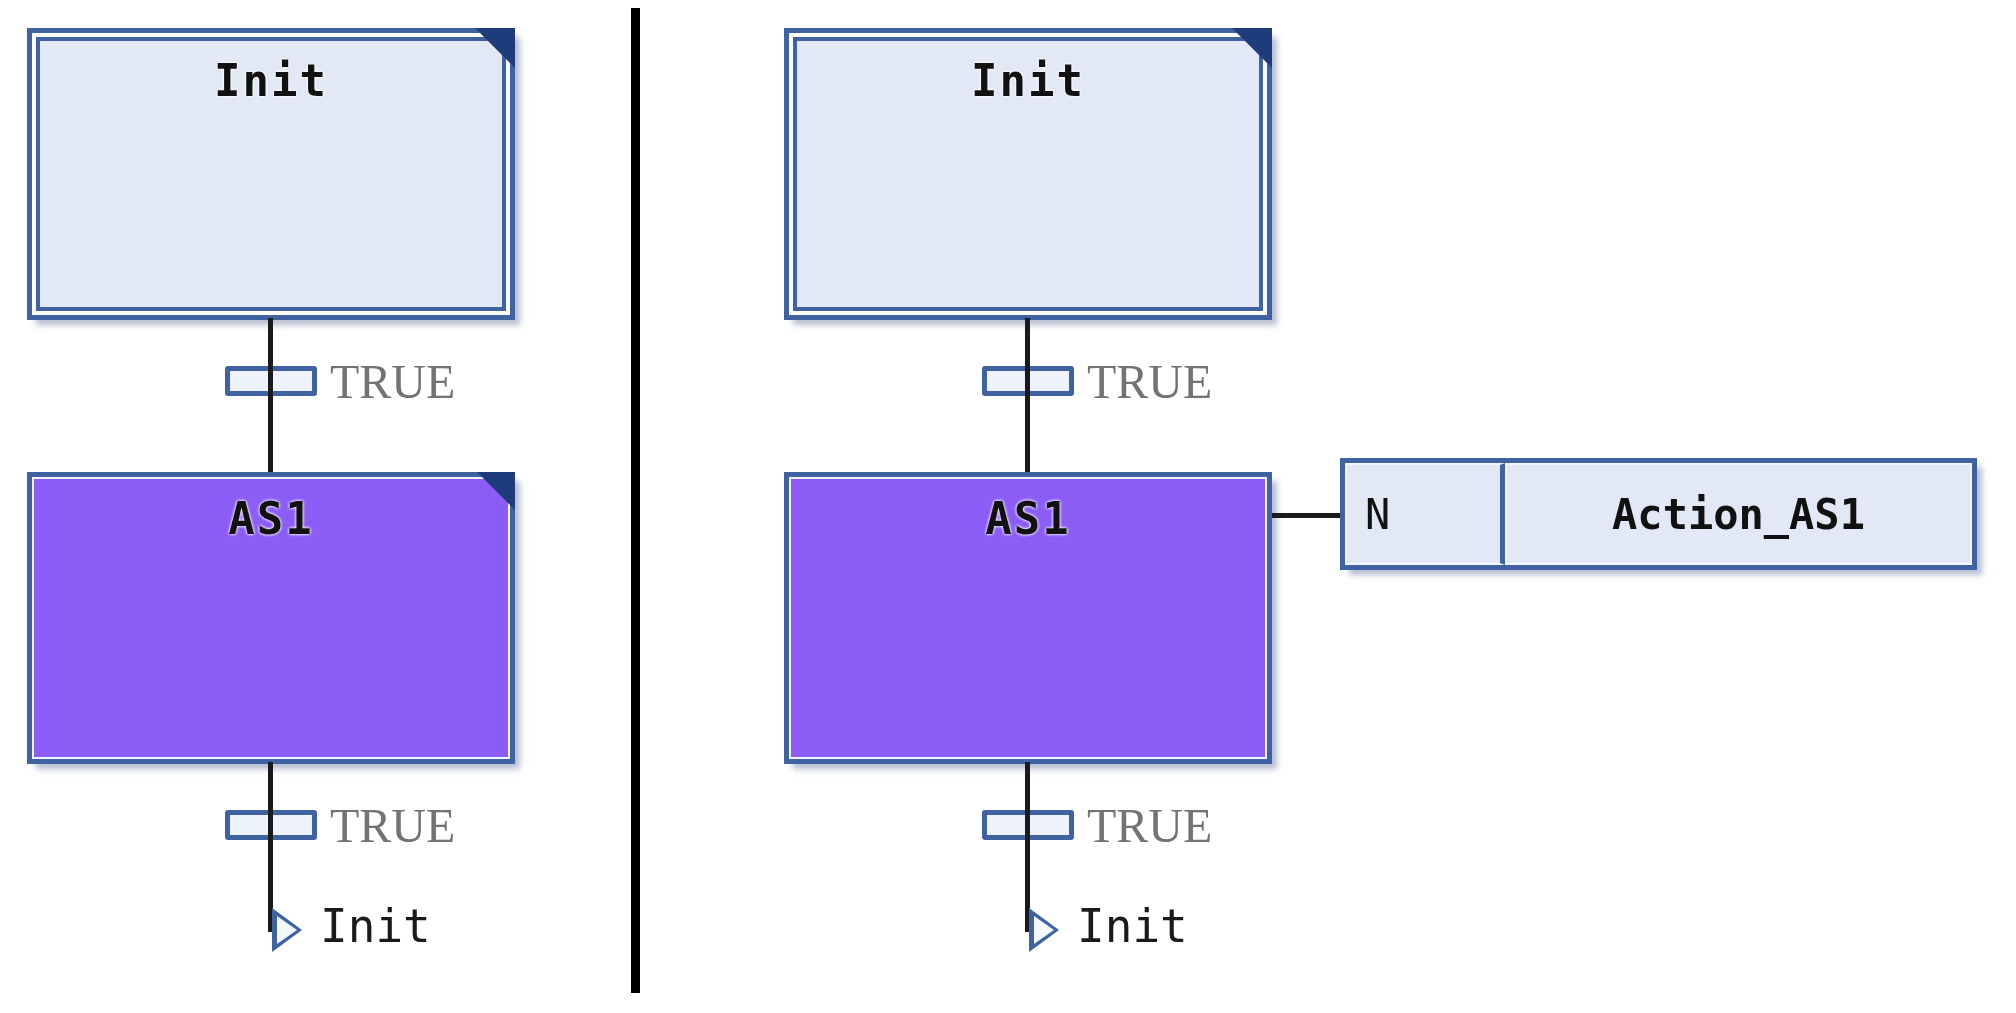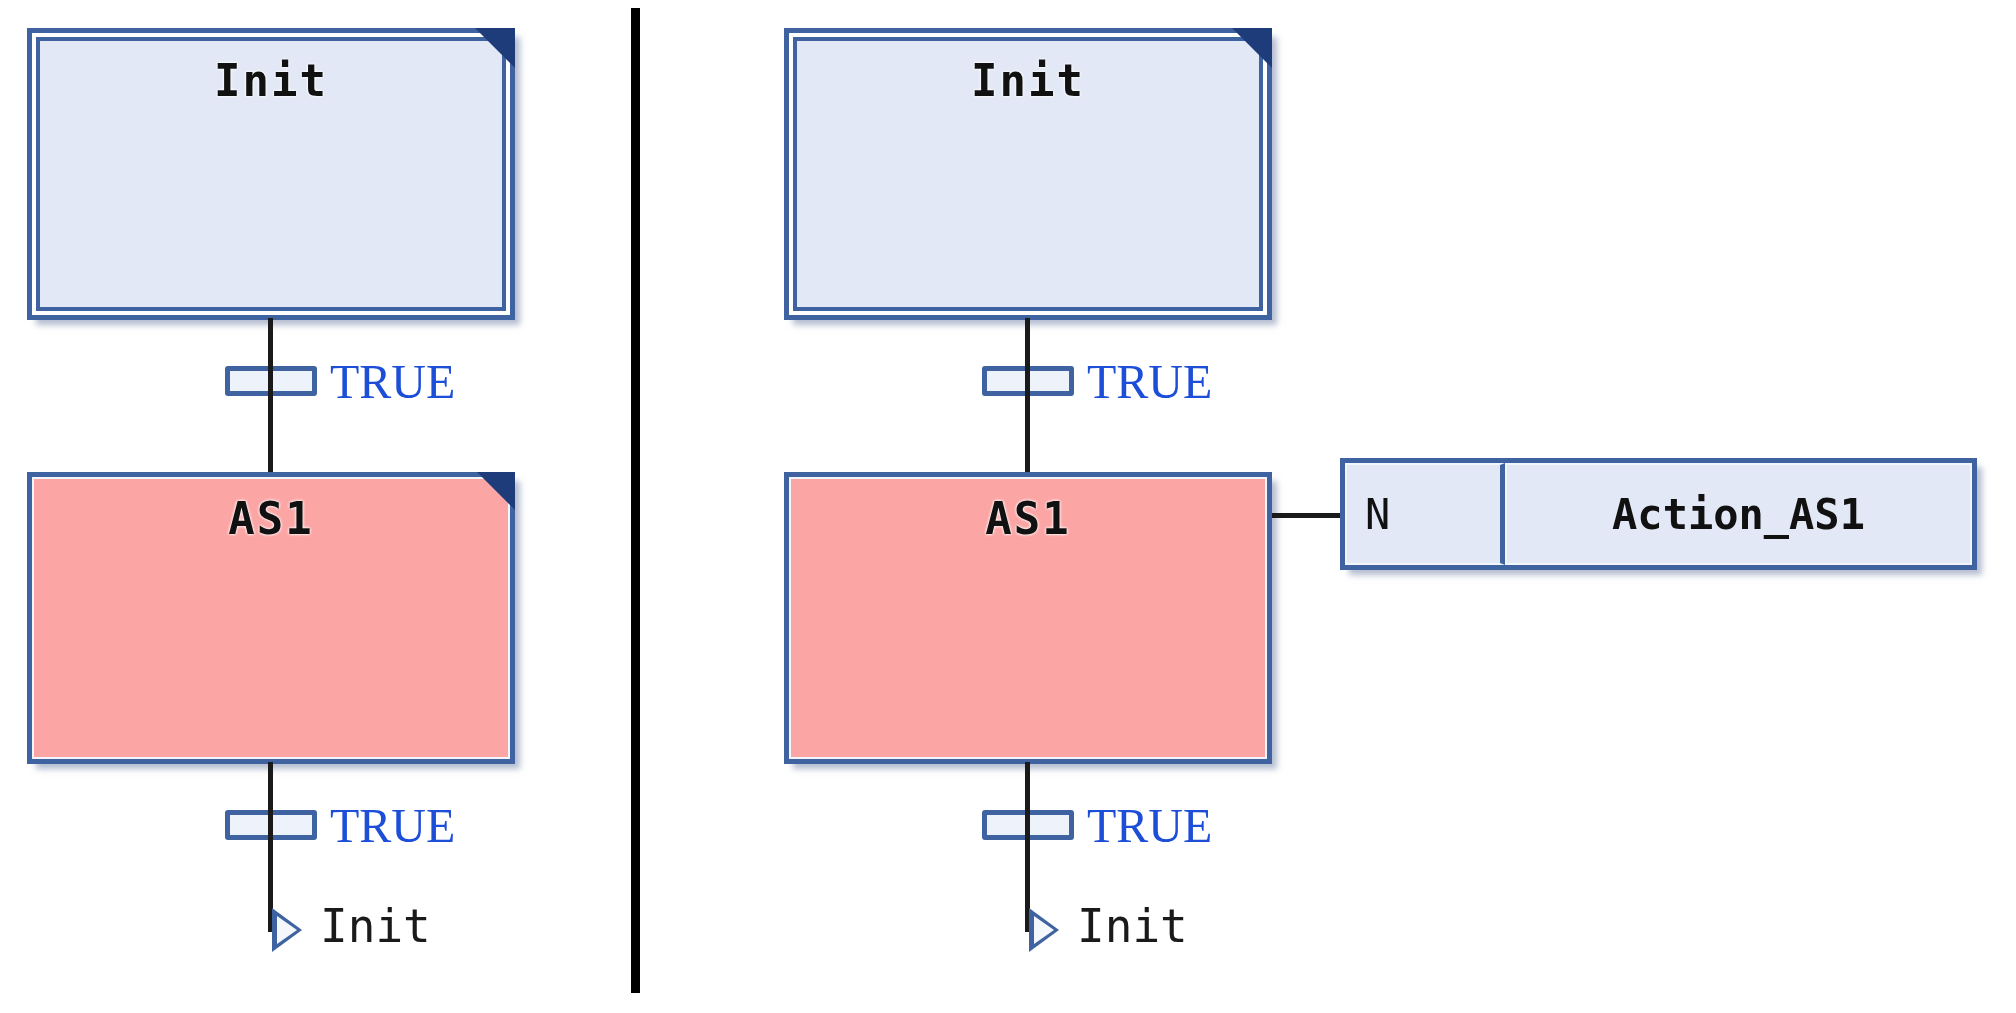--- a/index.html
+++ b/index.html
@@ -38,21 +38,21 @@
     height: 100%;
     box-sizing: border-box;
     border: 4px solid #3f63a0;
     background: #e2e8f5;
     position: relative;
   }
   .step.single > .inner-frame {
     width: 100%;
     height: 100%;
     box-sizing: border-box;
-    background: #fca5a5;
+    background: #8b5cf6;
     position: relative;
     border: 2px solid #f2f5fb;
   }
 
   
   .corner-flag {
     position: absolute;
     top: -5px;
     right: -5px;
     width: 0;
@@ -101,21 +101,21 @@
     width: 92px;
     height: 30px;
     background: #eef2fb;
     border: 5px solid #3f63a0;
     border-radius: 3px;
   }
   .transition-label {
     position: absolute;
     font-family: "Liberation Serif", "DejaVu Serif", serif;
     font-size: 48px;
-    color: #1d4ed8;
+    color: #737373;
     white-space: pre;
     line-height: 1;
   }
 
   
   .jump-tri {
     position: absolute;
     width: 0;
     height: 0;
     border-left: 30px solid #3f63a0;

